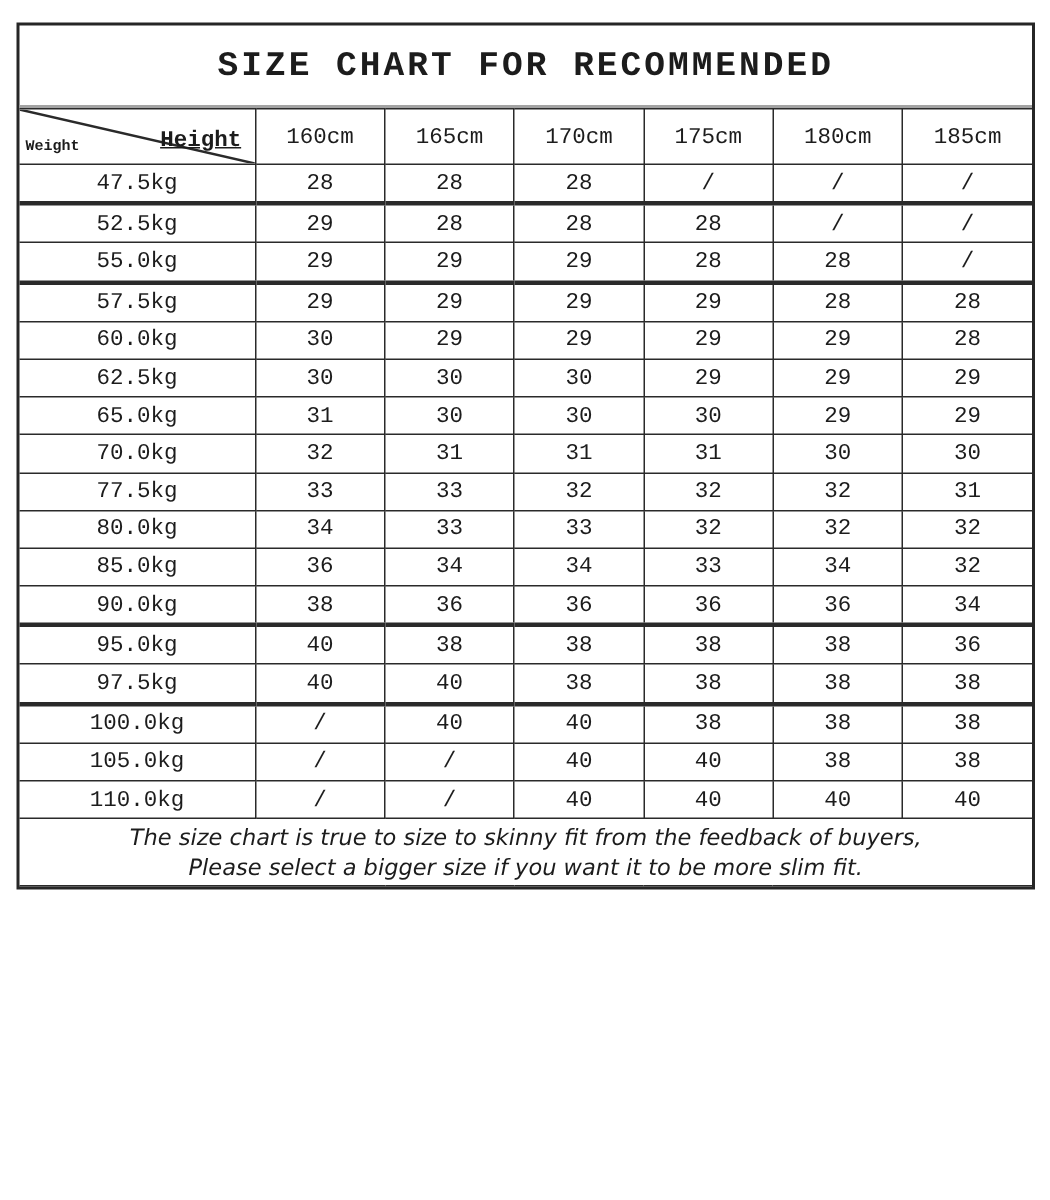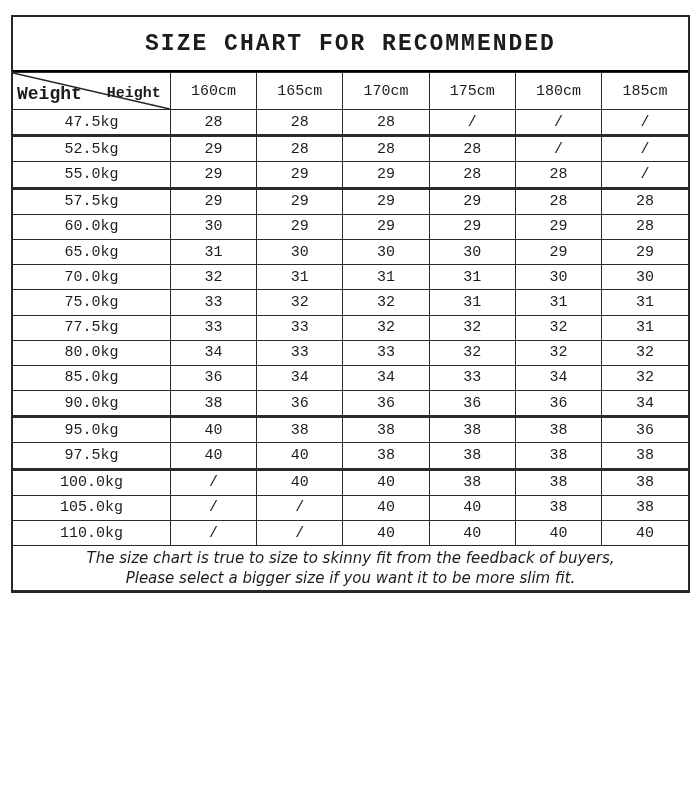--- a/index.html
+++ b/index.html
@@ -21,21 +21,21 @@
     box-sizing: content-box;
   }
   .title-row {
     height: 53px;
     display: flex;
     align-items: center;
     justify-content: center;
     font-weight: bold;
     font-size: 23px;
     letter-spacing: 2px;
-    border-bottom: 2px solid #000000;
+    border-bottom: 2px solid #a3a3a3;
     white-space: nowrap;
   }
   table.size-table {
     width: 100%;
     border-collapse: collapse;
     table-layout: fixed;
   }
   table.size-table col.weight-col { width: 23.3%; }
   table.size-table th,
   table.size-table td {
@@ -53,25 +53,25 @@
   thead th { height: 36px; border-top: 0; border-bottom: 2px solid #262626; }
   tbody th, tbody td { height: 24.2px; }
   tbody tr.group-end th, tbody tr.group-end td { border-bottom-width: 3px; }
   .corner-cell { position: relative; }
   .corner-cell svg {
     position: absolute;
     left: 0; top: 0; width: 100%; height: 100%;
   }
   .corner-label-weight {
     position: absolute; left: 4px; bottom: 5px;
-    font-weight: bold; font-size: 18px;
+    font-weight: bold; font-size: 10px;
   }
   .corner-label-height {
     position: absolute; right: 9px; bottom: 7px;
-    font-weight: bold; font-size: 15px;
+    font-weight: bold; font-size: 15px; text-decoration: underline;
   }
   tfoot td {
     height: 44px;
     border-bottom: 0;
     font-family: "DejaVu Sans", sans-serif;
     font-style: italic;
     font-size: 13px;
     line-height: 20px;
   }
   .note-line { white-space: nowrap; }
@@ -151,45 +151,45 @@
         <tr>
           <th>60.0kg</th>
           <td>30</td>
           <td>29</td>
           <td>29</td>
           <td>29</td>
           <td>29</td>
           <td>28</td>
         </tr>
         <tr>
+          <th>62.5kg</th>
+          <td>30</td>
+          <td>30</td>
+          <td>30</td>
+          <td>29</td>
+          <td>29</td>
+          <td>29</td>
+        </tr>
+        <tr>
           <th>65.0kg</th>
           <td>31</td>
           <td>30</td>
           <td>30</td>
           <td>30</td>
           <td>29</td>
           <td>29</td>
         </tr>
         <tr>
           <th>70.0kg</th>
           <td>32</td>
           <td>31</td>
           <td>31</td>
           <td>31</td>
           <td>30</td>
           <td>30</td>
-        </tr>
-        <tr>
-          <th>75.0kg</th>
-          <td>33</td>
-          <td>32</td>
-          <td>32</td>
-          <td>31</td>
-          <td>31</td>
-          <td>31</td>
         </tr>
         <tr>
           <th>77.5kg</th>
           <td>33</td>
           <td>33</td>
           <td>32</td>
           <td>32</td>
           <td>32</td>
           <td>31</td>
         </tr>

